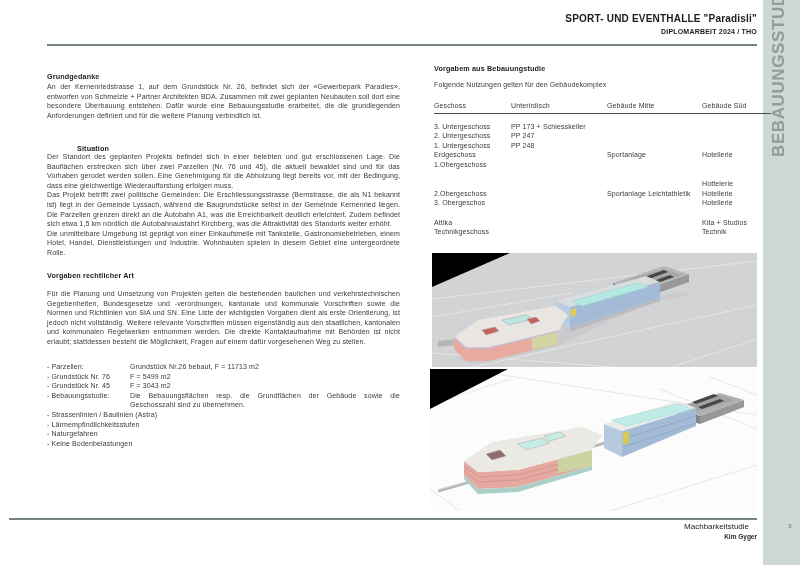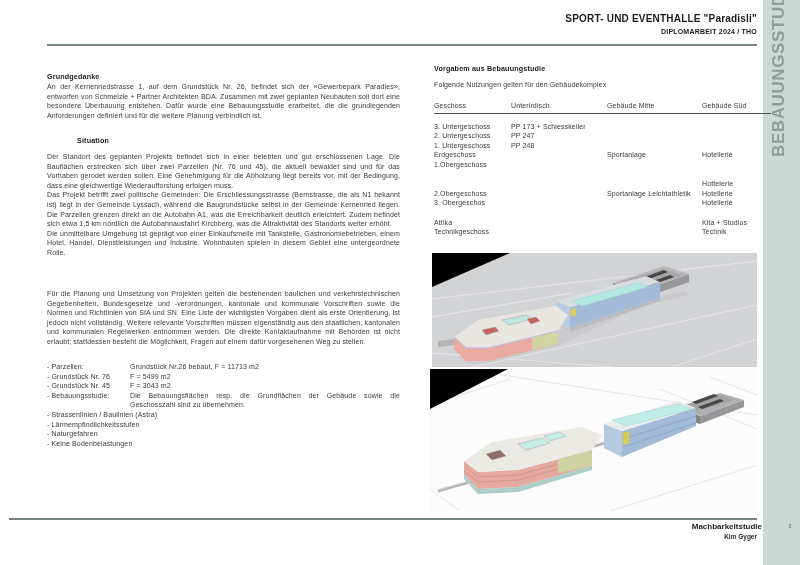--- a/index.html
+++ b/index.html
@@ -16,21 +16,21 @@
   .page-num{position:absolute;left:780px;top:523px;width:20px;text-align:center;
     font-size:6px;color:#5f6f6b;}
   
   .doc-title{position:absolute;right:43px;top:13px;font-size:10px;font-weight:bold;
     letter-spacing:0.2px;color:#1c1c1c;white-space:nowrap;}
   .doc-subtitle{position:absolute;right:43px;top:28px;font-size:7px;font-weight:bold;
     letter-spacing:0.2px;color:#1c1c1c;white-space:nowrap;}
   .rule{position:absolute;height:2px;background:#76837f;}
   .rule-top{left:47px;top:44px;width:710px;}
   .rule-bottom{left:9px;top:518px;width:748px;}
-  .footer-title{position:absolute;right:38px;top:522px;font-size:8px;font-weight:bold;color:#1c1c1c;margin-left:29px;}
+  .footer-title{position:absolute;right:51px;top:522px;font-size:8px;font-weight:normal;color:#1c1c1c;margin-left:29px;}
   .footer-author{position:absolute;right:43px;top:533px;font-size:6.5px;font-weight:bold;color:#2a2a2a;}
   
   .h{font-size:7.2px;font-weight:bold;color:#1c1c1c;letter-spacing:0.15px;}
   .p{font-size:7px;line-height:9.6px;letter-spacing:0.12px;text-align:justify;color:#3a3a3a;}
   .p p{margin:0;}
   .abs{position:absolute;}
   .leftcol{left:47px;width:353px;}
   .rightcol{left:420px;width:337px;margin-left:14px;}
   
   .list-row{display:flex;font-size:7px;line-height:9.6px;letter-spacing:0.12px;color:#3a3a3a;}
@@ -55,27 +55,28 @@
   <div class="doc-subtitle">DIPLOMARBEIT 2024 / THO</div>
   <div class="rule rule-top"></div>
 
   <div class="sidebar"></div>
   <div class="sidebar-label">BEBAUUNGSSTUDIE</div>
   <div class="page-num">3</div>
 
   <div class="abs leftcol h" style="top:72px;">Grundgedanke</div>
   <div class="abs leftcol p" style="top:82px;">An der Kernenriedstrasse 1, auf dem Grundstück Nr. 26, befindet sich der «Gewerbepark Paradies», entworfen von Schmelzle + Partner Architekten BDA. Zusammen mit zwei geplanten Neubauten soll dort eine besondere Überbauung entstehen. Dafür wurde eine Bebauungsstudie erarbeitet, die die grundlegenden Anforderungen definiert und für die weitere Planung verbindlich ist.</div>
 
-  <div class="abs leftcol h" style="top:136px;padding-left:30px;">Situation</div>
+  <div class="abs leftcol h" style="top:144px;padding-left:30px;">Situation</div>
   <div class="abs leftcol p" style="top:152px;">
     <p>Der Standort des geplanten Projekts befindet sich in einer belebten und gut erschlossenen Lage. Die Bauflächen erstrecken sich über zwei Parzellen (Nr. 76 und 45), die aktuell bewaldet sind und für das Vorhaben gerodet werden sollen. Eine Genehmigung für die Abholzung liegt bereits vor, mit der Bedingung, dass eine gleichwertige Wiederaufforstung erfolgen muss.</p>
     <p>Das Projekt betrifft zwei politische Gemeinden: Die Erschliessungsstrasse (Bernstrasse, die als N1 bekannt ist) liegt in der Gemeinde Lyssach, während die Baugrundstücke selbst in der Gemeinde Kernenried liegen. Die Parzellen grenzen direkt an die Autobahn A1, was die Erreichbarkeit deutlich erleichtert. Zudem befindet sich etwa 1,5 km nördlich die Autobahnausfahrt Kirchberg, was die Attraktivität des Standorts weiter erhöht.</p>
     <p>Die unmittelbare Umgebung ist geprägt von einer Einkaufsmeile mit Tankstelle, Gastronomiebetrieben, einem Hotel, Handel, Dienstleistungen und Industrie. Wohnbauten spielen in diesem Gebiet eine untergeordnete Rolle.</p>
   </div>
 
+  <div class="abs leftcol h" style="top:271px;">Vorgaben rechtlicher Art</div>
   <div class="abs leftcol p" style="top:289px;">Für die Planung und Umsetzung von Projekten gelten die bestehenden baulichen und verkehrstechnischen Gegebenheiten, Bundesgesetze und -verordnungen, kantonale und kommunale Vorschriften sowie die Normen und Richtlinien von SIA und SN. Eine Liste der wichtigsten Vorgaben dient als erste Orientierung, ist jedoch nicht vollständig. Weitere relevante Vorschriften müssen eigenständig aus den staatlichen, kantonalen und kommunalen Regelwerken entnommen werden. Die direkte Kontaktaufnahme mit Behörden ist nicht erlaubt; stattdessen besteht die Möglichkeit, Fragen auf einem dafür vorgesehenen Weg zu stellen.</div>
 
   <div class="abs leftcol" style="top:362px;">
       <div class="list-row">
         <div class="list-label">- Parzellen:</div>
         <div class="list-value">Grundstück Nr.26 bebaut, F = 11713 m2</div>
       </div>
       <div class="list-row">
         <div class="list-label">- Grundstück Nr. 76</div>
         <div class="list-value">F = 5499 m2</div>

